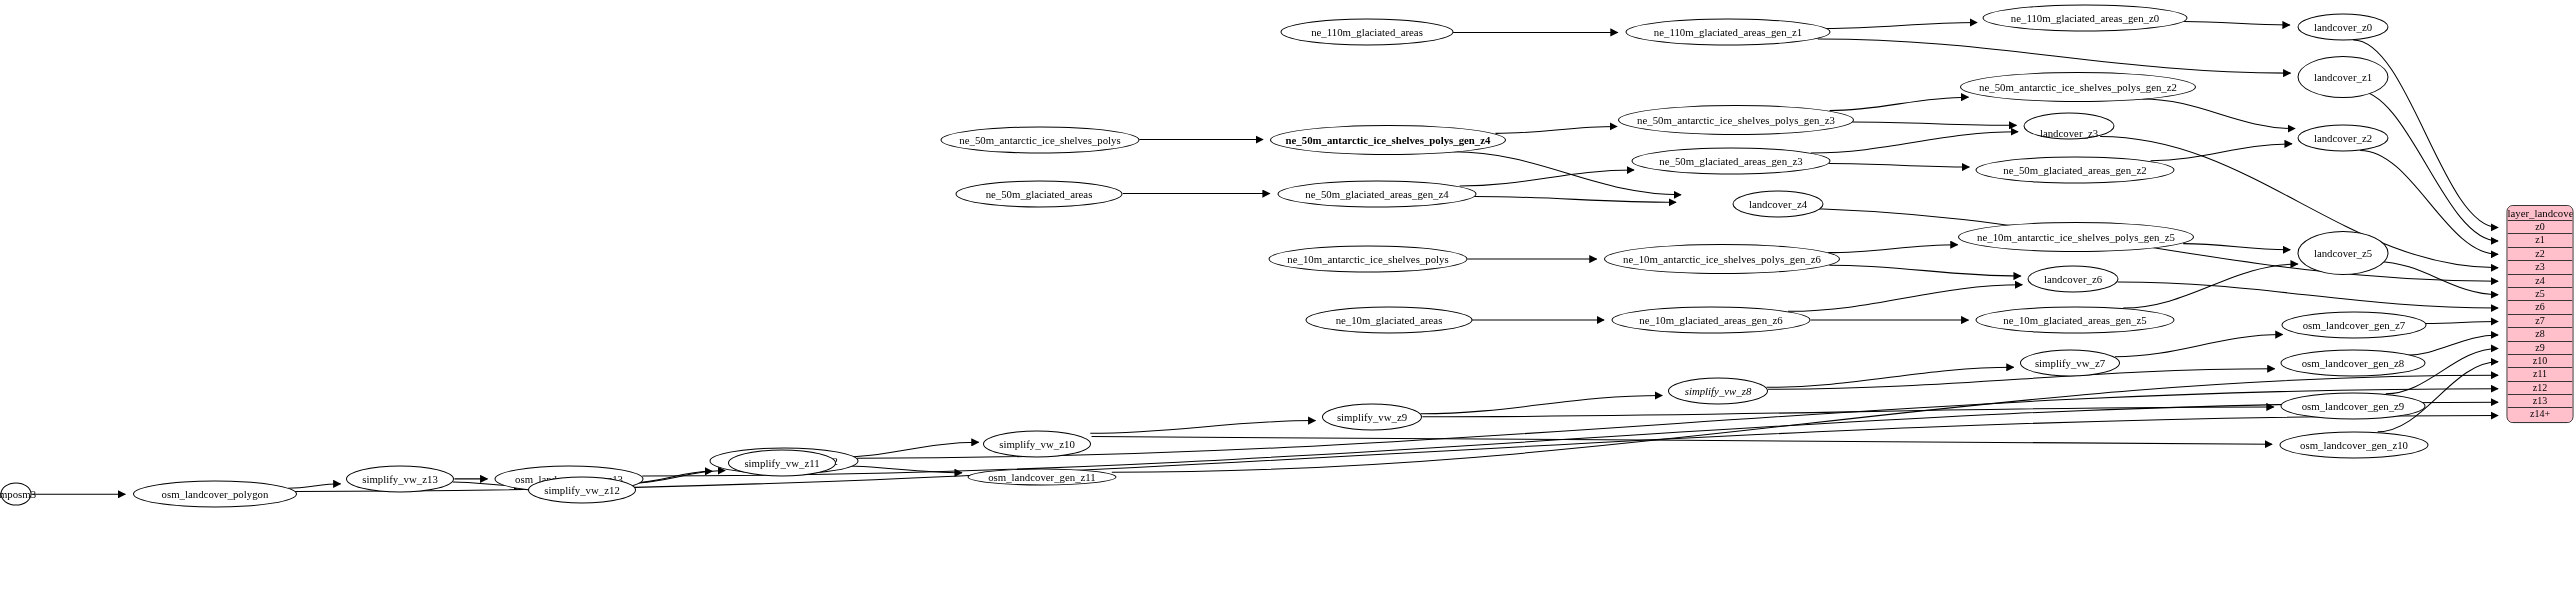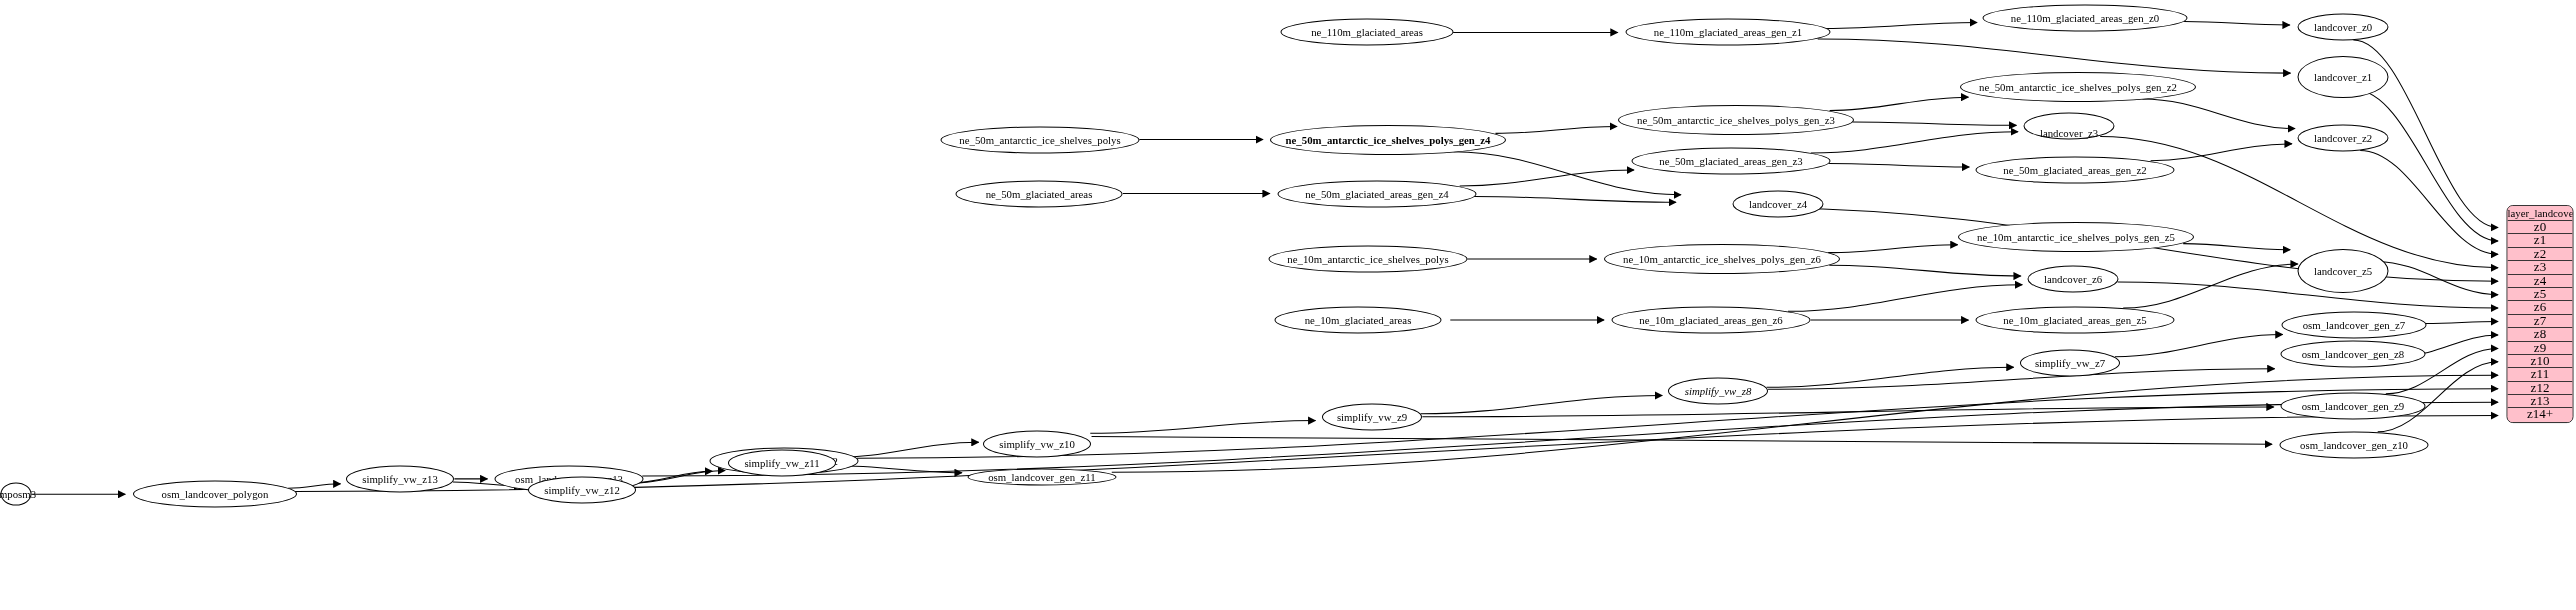--- a/index.html
+++ b/index.html
@@ -51,21 +51,21 @@
     border-radius: 6.3px;
     box-sizing: border-box;
     overflow: hidden;
     width: 67px;
   }
   .table-node .trow {
     box-sizing: border-box;
     height: 13.4px;
     line-height: 12.5px;
     text-align: center;
-    font-size: 13px;
+    font-size: 10px;
     color: #000000;
     border-bottom: 0.9px solid #2b2b2b;
     background: #ffc0cb;
   }
   .table-node .trow:last-child {
     border-bottom: none;
   }
   .table-node .thead {
     height: 15px;
     line-height: 14.2px;
@@ -176,48 +176,48 @@
       </div>
       <div class="node" style="left: 2070px; top: 363px; width: 100px; height: 27px;">
         <span>simplify_vw_z7</span>
       </div>
       <div class="node" style="left: 2354px; top: 445px; width: 149px; height: 27px;">
         <span>osm_landcover_gen_z10</span>
       </div>
       <div class="node" style="left: 2353px; top: 406px; width: 145px; height: 27px;">
         <span>osm_landcover_gen_z9</span>
       </div>
-      <div class="node" style="left: 2353px; top: 354px; width: 145px; height: 27px;">
+      <div class="node" style="left: 2353px; top: 363px; width: 145px; height: 27px;">
         <span>osm_landcover_gen_z8</span>
       </div>
       <div class="node" style="left: 2354px; top: 325px; width: 145px; height: 27px;">
         <span>osm_landcover_gen_z7</span>
       </div>
-      <div class="node" style="left: 1358px; top: 320px; width: 167px; height: 27px;">
+      <div class="node" style="left: 1389px; top: 320px; width: 167px; height: 27px;">
         <span>ne_10m_glaciated_areas</span>
       </div>
       <div class="node" style="left: 1711px; top: 320px; width: 199px; height: 27px;">
         <span>ne_10m_glaciated_areas_gen_z6</span>
       </div>
       <div class="node" style="left: 2075px; top: 320px; width: 199px; height: 27px;">
         <span>ne_10m_glaciated_areas_gen_z5</span>
       </div>
       <div class="node" style="left: 1368px; top: 259px; width: 199px; height: 27px;">
         <span>ne_10m_antarctic_ice_shelves_polys</span>
       </div>
       <div class="node" style="left: 1722px; top: 259px; width: 236px; height: 30px;">
         <span>ne_10m_antarctic_ice_shelves_polys_gen_z6</span>
       </div>
       <div class="node" style="left: 2076px; top: 237px; width: 236px; height: 30px;">
         <span>ne_10m_antarctic_ice_shelves_polys_gen_z5</span>
       </div>
       <div class="node" style="left: 2073px; top: 279px; width: 91px; height: 27px;">
         <span>landcover_z6</span>
       </div>
-      <div class="node" style="left: 2343px; top: 271px; width: 91px; height: 44px;">
+      <div class="node" style="left: 2343px; top: 253px; width: 91px; height: 44px;">
         <span>landcover_z5</span>
       </div>
       <div class="node" style="left: 1039px; top: 194px; width: 167px; height: 27px;">
         <span>ne_50m_glaciated_areas</span>
       </div>
       <div class="node" style="left: 1377px; top: 194px; width: 199px; height: 27px;">
         <span>ne_50m_glaciated_areas_gen_z4</span>
       </div>
       <div class="node" style="left: 1731px; top: 161px; width: 199px; height: 27px;">
         <span>ne_50m_glaciated_areas_gen_z3</span>

